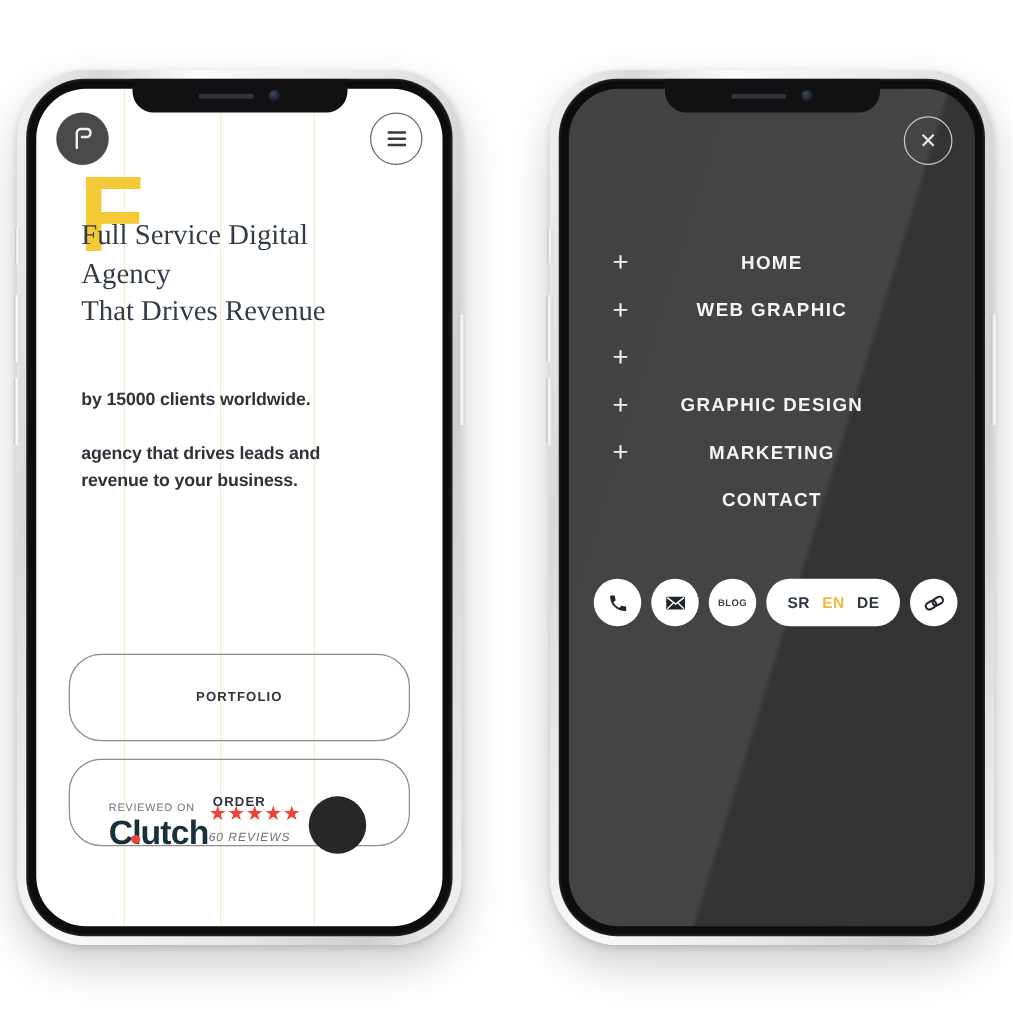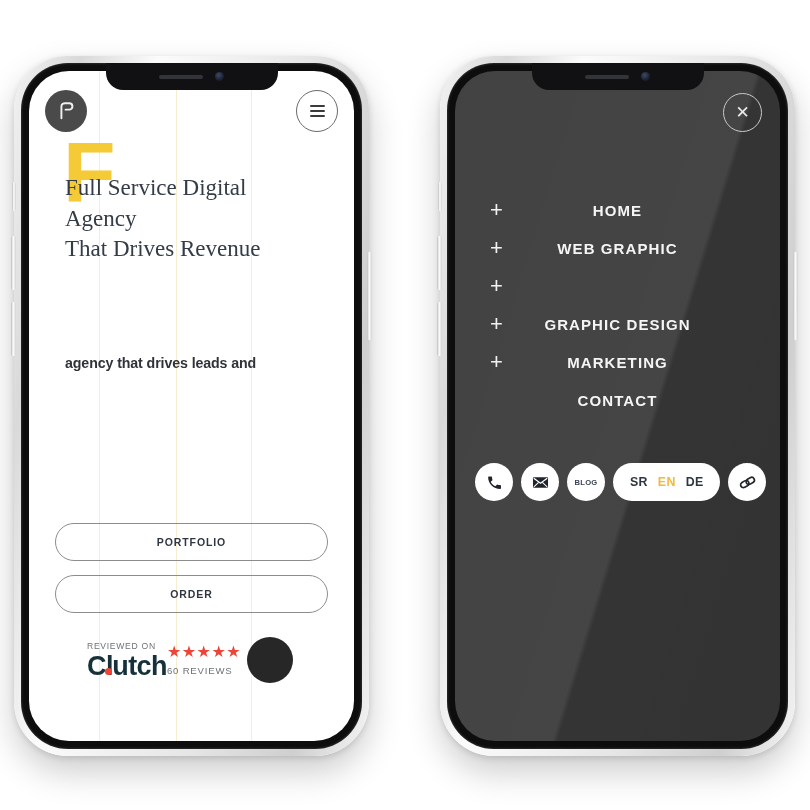--- a/index.html
+++ b/index.html
@@ -195,21 +195,21 @@
     top: 452px;
     z-index: 3;
   }
   .cta {
     display: block;
     width: 100%;
     box-sizing: border-box;
     border: 1px solid #8d8d8d;
     border-radius: 26px;
     background: transparent;
-    padding: 12px 0;
+    padding: 28px 0;
     text-align: center;
     font-family: "Liberation Sans", sans-serif;
     font-size: 10.5px;
     font-weight: 700;
     letter-spacing: 0.9px;
     color: #2e3642;
     margin-bottom: 14px;
     cursor: pointer;
   }
 
@@ -250,20 +250,21 @@
     z-index: 2;
   }
   .clutch-right { display: flex; flex-direction: column; justify-content: center; }
   .stars { color: #ef4335; font-size: 16px; letter-spacing: 0.5px; line-height: 1; }
   .reviews-count {
     font-size: 9.6px;
     letter-spacing: 0.8px;
     color: #6d7278;
     margin-top: 5px;
     font-weight: 400;
+    font-style: italic;
   }
   .chat-bubble {
     width: 46px; height: 46px;
     border-radius: 50%;
     background: #272727;
     margin-left: 6px;
     flex: 0 0 auto;
     cursor: pointer;
   }
 
@@ -389,23 +390,24 @@
 
         <div class="hero">
           <div class="big-f">F</div>
           <h1 class="headline">
             <span>Full Service Digital</span><br>
             <span>Agency</span><br>
             <span>That Drives Revenue</span>
           </h1>
           <div class="subcopy">
             <br>
-            <br>
+            <span>by 15000 clients worldwide.</span><br>
             <br>
             <span>agency that drives leads and</span><br>
+            <span>revenue to your business.</span>
           </div>
         </div>
 
         <div class="cta-wrap">
           <button class="cta">PORTFOLIO</button>
           <button class="cta">ORDER</button>
         </div>
 
         <div class="clutch-row">
           <div class="clutch-left">

